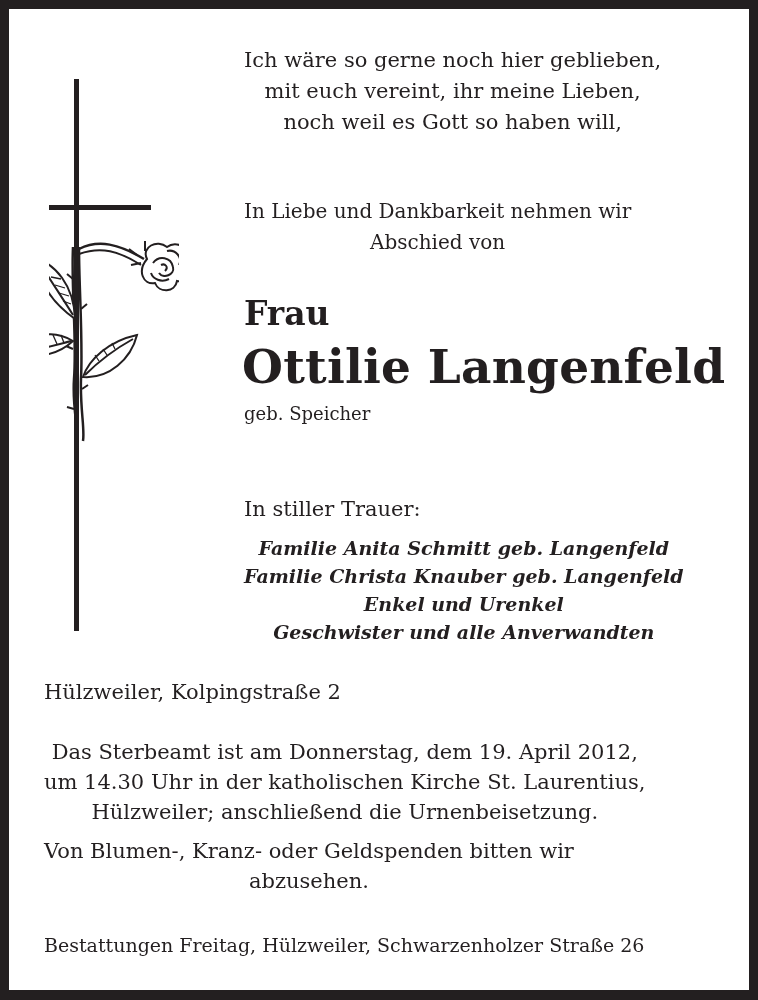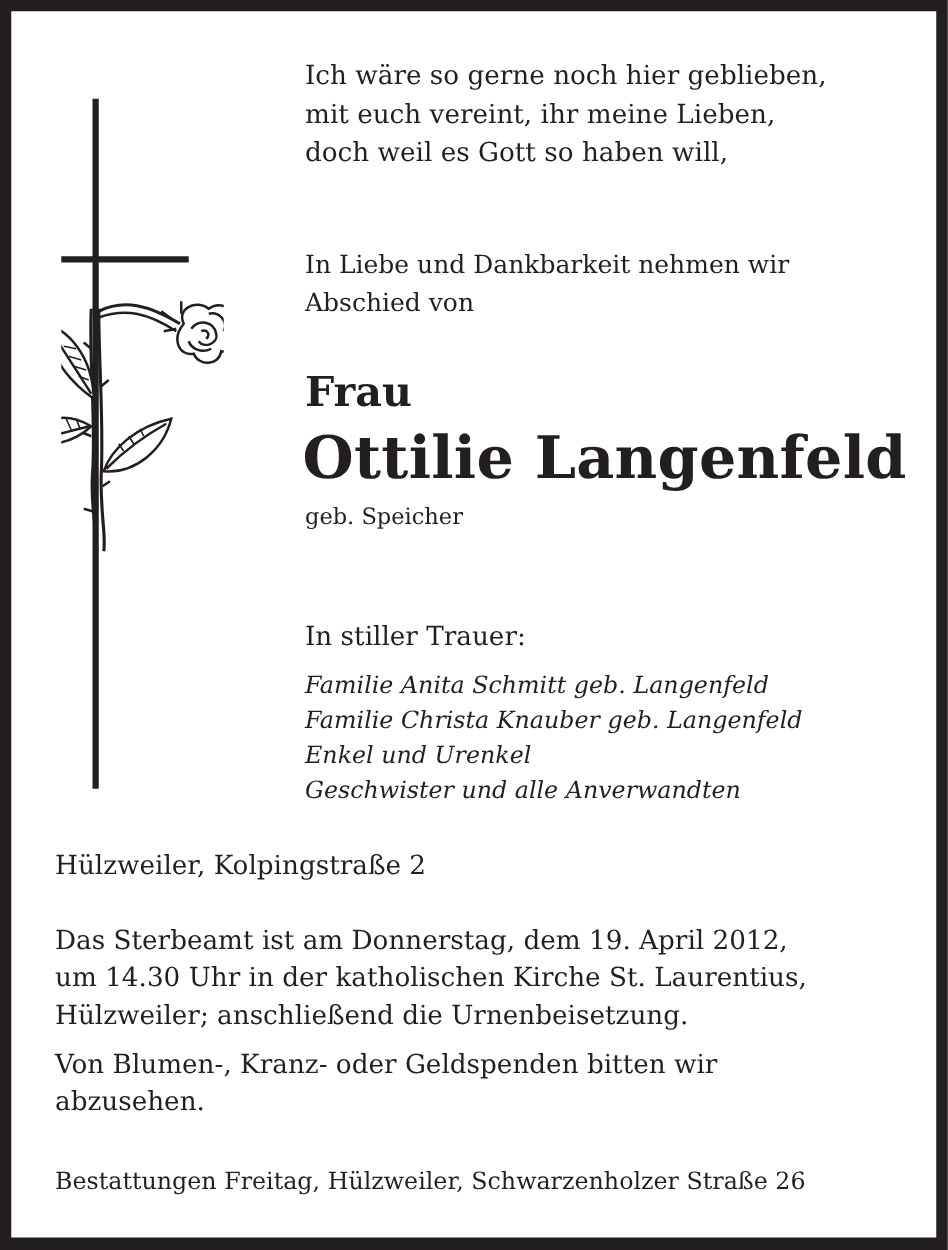--- a/index.html
+++ b/index.html
@@ -1,33 +1,33 @@
 <!DOCTYPE html>
 <html><head>
 <meta charset="utf-8">
 <style>
   html, body { margin: 0; padding: 0; background: #231f20; }
   body { width: 758px; height: 1000px; position: relative; overflow: hidden; }
   .frame {
     position: absolute; left: 9px; top: 9px; width: 740px; height: 981px;
     background: #ffffff;
   }
-  .serif { font-family: "DejaVu Serif", "Liberation Serif", serif; color: #231f20; }
+  .serif { font-family: "DejaVu Serif", "Liberation Serif", serif; color: #231f20; text-align: center; }
   .abs { position: absolute; }
   .poem { left: 235px; top: 36px; font-size: 21px; line-height: 31px; }
   .poem div { white-space: nowrap; }
   .intro { left: 235px; top: 187px; font-size: 20px; line-height: 31px; }
   .frau { left: 235px; top: 285px; font-size: 33px; font-weight: bold; line-height: 40px; }
   .name { left: 233px; top: 330px; font-size: 47px; font-weight: bold; line-height: 56px; letter-spacing: 0.2px; white-space: nowrap; }
   .birth { left: 235px; top: 390px; font-size: 18px; line-height: 30px; }
   .dates { left: 235px; top: 420px; font-size: 21px; line-height: 30px; white-space: nowrap; }
   .dates span.sp { display: inline-block; width: 52px; }
   .mourn { left: 235px; top: 485px; font-size: 21px; line-height: 30px; }
   .family { left: 235px; top: 525px; font-size: 19px; line-height: 28px; font-style: italic; }
-  .family div { white-space: nowrap; }
+  .family div { white-space: nowrap; font-weight: bold; }
   .addr { left: 35px; top: 668px; font-size: 21px; line-height: 30px; white-space: nowrap; }
   .service { left: 35px; top: 728px; font-size: 21px; line-height: 30px; }
   .service div { white-space: nowrap; }
   .donate { left: 35px; top: 827px; font-size: 21px; line-height: 30px; }
   .undertaker { left: 35px; top: 922px; font-size: 19px; line-height: 28px; white-space: nowrap; }
   .cross { position: absolute; left: 40px; top: 70px; width: 130px; height: 560px; }
 </style>
 </head>
 <body>
 
@@ -66,21 +66,21 @@
 
       <path d="M34 298 C 40 280, 60 262, 88 256 C 82 280, 60 300, 34 298 Z"></path>
       <path d="M36 296 C 50 282, 66 270, 84 260" fill="none"></path>
       <path d="M50 282 l-4 -6 M58 276 l-4 -6 M66 270 l-3 -6" fill="none" stroke-width="1.3"></path>
     </g>
   </svg>
 
   <div class="abs serif poem">
     <div>Ich wäre so gerne noch hier geblieben,</div>
     <div>mit euch vereint, ihr meine Lieben,</div>
-    <div>doch weil es Gott so haben will,</div>
+    <div>noch weil es Gott so haben will,</div>
   </div>
 
   <div class="abs serif intro">
     <div>In Liebe und Dankbarkeit nehmen wir</div>
     <div>Abschied von</div>
   </div>
 
   <div class="abs serif frau">Frau</div>
   <div class="abs serif name">Ottilie Langenfeld</div>
   <div class="abs serif birth">geb. Speicher</div>

